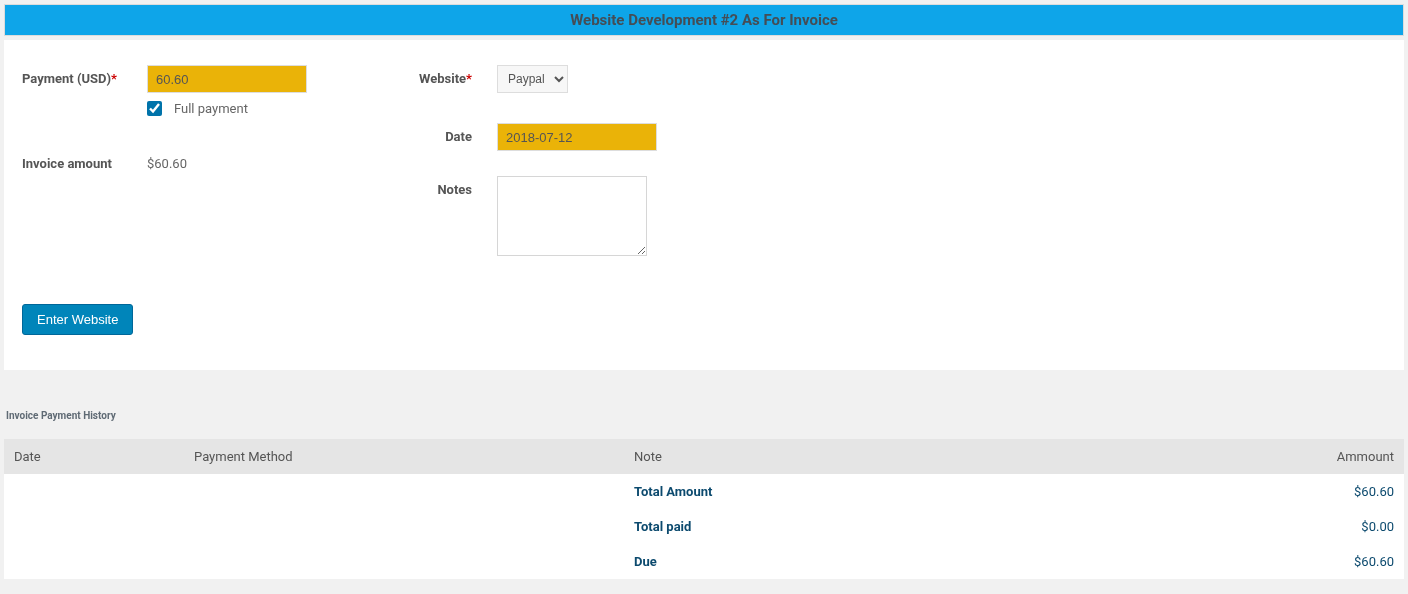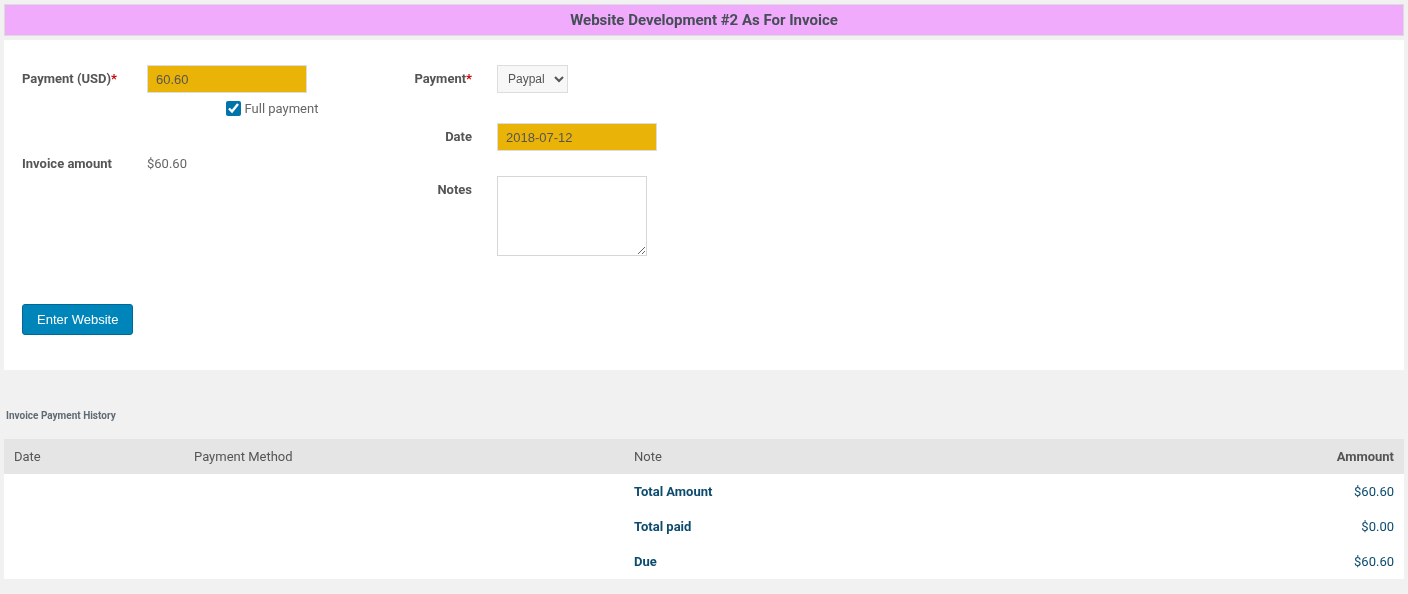--- a/index.html
+++ b/index.html
@@ -4,21 +4,21 @@
 <style>
   * { box-sizing: border-box; margin: 0; padding: 0; }
   body {
     font-family: -apple-system, BlinkMacSystemFont, "Segoe UI", Roboto, "Helvetica Neue", Arial, sans-serif;
     font-size: 13px;
     color: #444;
     background: #f1f1f1;
     width: 1408px;
   }
   .header-bar {
-    background: #f0abfc;
+    background: #0ea5e9;
     border: 1px solid #dcdcdc;
     text-align: center;
     padding: 6px 0;
     margin: 4px;
   }
   .header-bar h2 {
     font-size: 15px;
     font-weight: 700;
     color: #454d55;
   }
@@ -73,23 +73,22 @@
     height: 80px;
     border: 1px solid #d6d6d6;
     resize: both;
     padding: 4px;
   }
   .checkbox-row {
     margin-left: 125px;
     margin-top: 6px;
     display: flex;
     align-items: center;
-    gap: 4px;
+    gap: 12px;
     color: #666;
-    justify-content: center;
   }
   .checkbox-row input[type=checkbox] {
     width: 15px;
     height: 15px;
     accent-color: #0073aa;
   }
   .static-val {
     padding-top: 6px;
     color: #666;
   }
@@ -117,21 +116,21 @@
     background: #fff;
     font-size: 13px;
   }
   .history-table thead th {
     background: #e5e5e5;
     text-align: left;
     font-weight: 400;
     color: #555;
     padding: 10px 10px;
   }
-  .history-table thead th.amt { text-align: right; font-weight: bold; }
+  .history-table thead th.amt { text-align: right; }
   .history-table tbody td {
     padding: 10px 10px;
     color: #0c4a6e;
   }
   .history-table tbody td.sum-label { font-weight: 700; }
   .history-table tbody td.amt { text-align: right; }
 </style>
 </head>
 <body>
 
@@ -150,21 +149,21 @@
         <input type="checkbox" checked="" style="">
         <span>Full payment</span>
       </div>
       <div class="form-row invoice-amount-row">
         <label class="fld-label">Invoice amount</label>
         <div class="static-val">$60.60</div>
       </div>
     </div>
     <div class="col-right">
       <div class="form-row">
-        <label class="fld-label"><span>Payment</span><span class="req">*</span></label>
+        <label class="fld-label"><span>Website</span><span class="req">*</span></label>
         <select class="method-select">
           <option>Paypal</option>
         </select>
       </div>
       <div class="form-row" style="margin-top:30px;">
         <label class="fld-label">Date</label>
         <input type="text" class="text-input date" value="2018-07-12" style="">
       </div>
       <div class="form-row" style="margin-top:25px;">
         <label class="fld-label">Notes</label>

